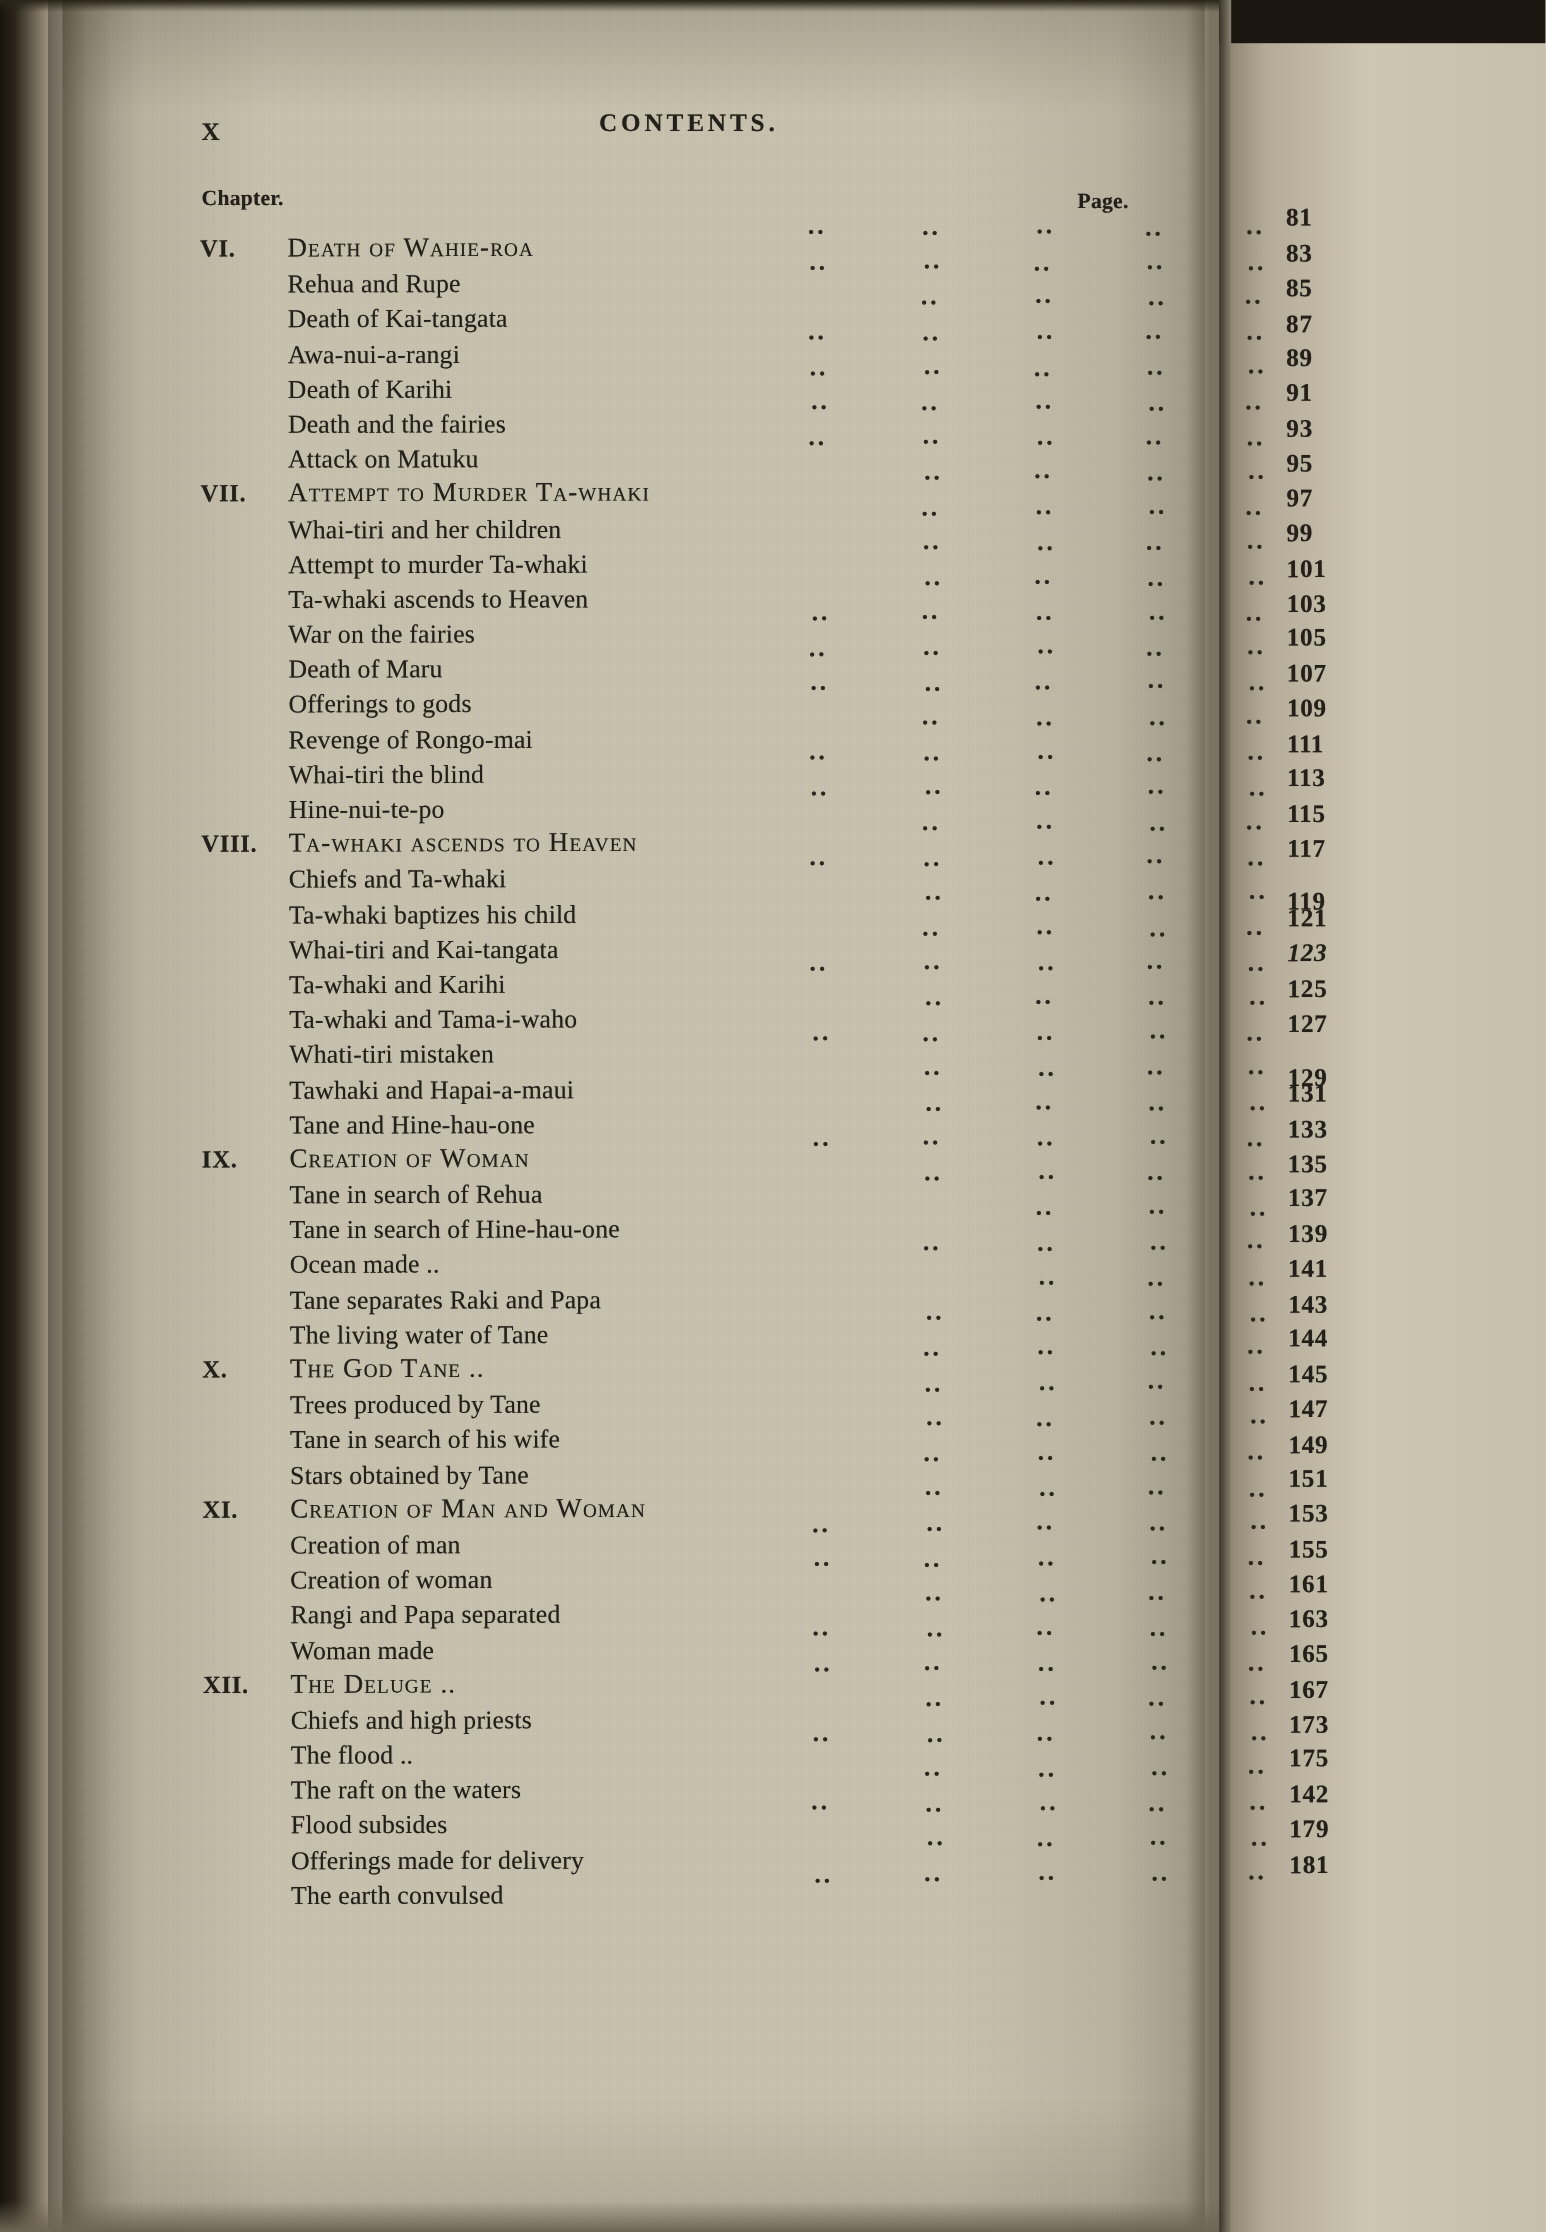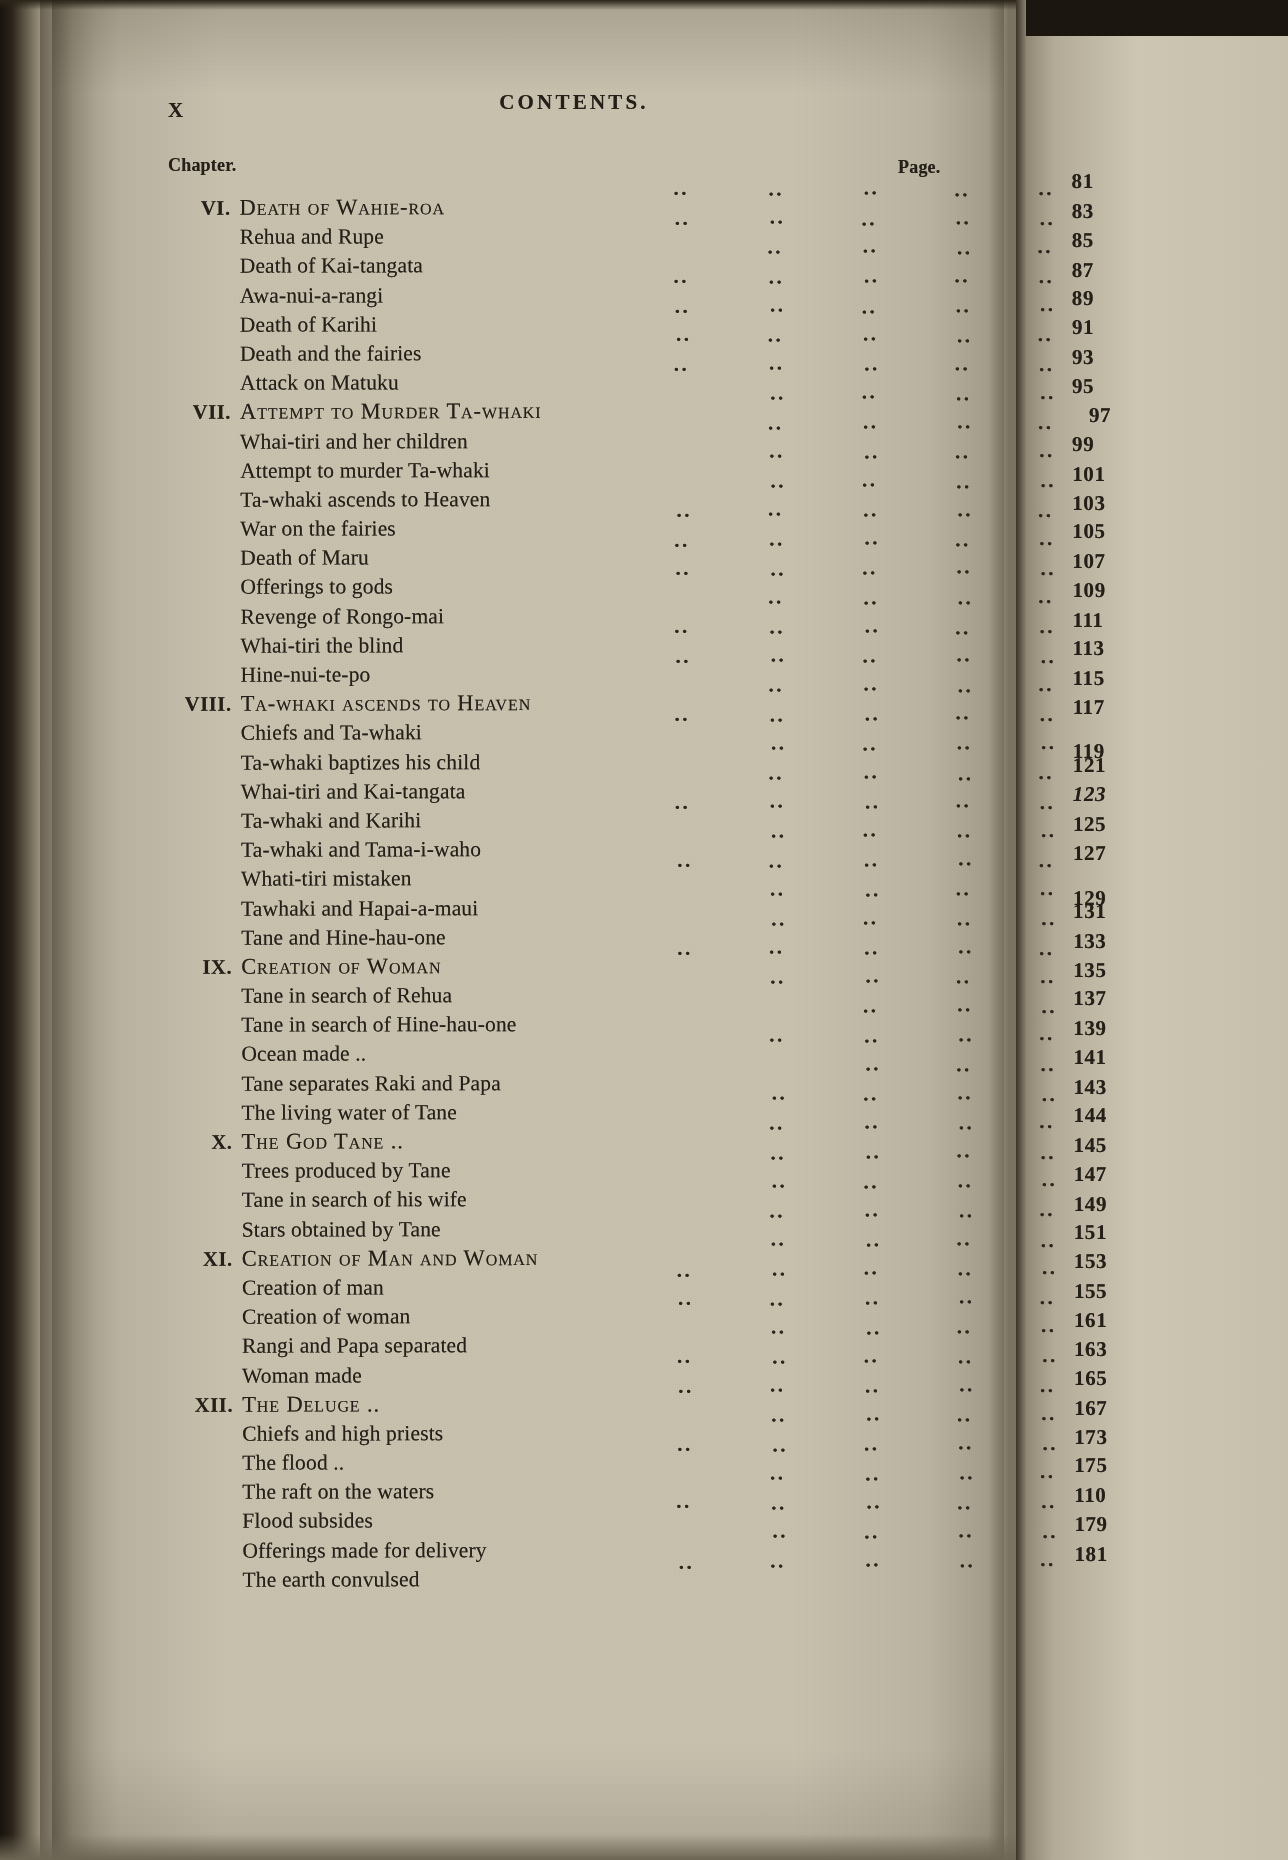--- a/index.html
+++ b/index.html
@@ -108,21 +108,21 @@
   .colhead .right{position:absolute;left:730px;top:2px;letter-spacing:.2px;}
 
   .toc{
     position:absolute;top:171px;left:168px;width:800px;
   }
   .row{
     position:relative;height:29.2px;
     display:flex;align-items:baseline;
   }
   .num{
-    width:64px;text-align:right;
+    width:64px;
     font-size:20.5px;font-weight:600;letter-spacing:.6px;
     font-variant:normal;
     margin-top:25px;
   }
   .title{
     margin-left:9px;
     font-size:21.5px;
     white-space:nowrap;
   }
   
@@ -272,21 +272,21 @@
         <span class="dots d5" style="top: 7.45px; margin-left: 1.2px;">..</span>
         <span class="page-no" style="top: 0.0499999px;">95</span>
       </div>
       <div class="row sub">
         <span class="num"></span>
         <span class="title">Whai-tiri and her children</span>
         <span class="dots d2" style="top: 8.8px; margin-left: -1.2px;">..</span>
         <span class="dots d3" style="top: 7.9px; margin-left: 0px;">..</span>
         <span class="dots d4" style="top: 7px; margin-left: 1.2px;">..</span>
         <span class="dots d5" style="top: 8.35px; margin-left: -1.2px;">..</span>
-        <span class="page-no" style="top: -1px; text-align: center;">97</span>
+        <span class="page-no" style="top: -1px;">97</span>
       </div>
       <div class="row sub">
         <span class="num"></span>
         <span class="title">Attempt to murder Ta-whaki</span>
         <span class="dots d2" style="top: 7.45px; margin-left: 0px;">..</span>
         <span class="dots d3" style="top: 8.8px; margin-left: 1.2px;">..</span>
         <span class="dots d4" style="top: 7.9px; margin-left: -1.2px;">..</span>
         <span class="dots d5" style="top: 7px; margin-left: 0px;">..</span>
         <span class="page-no" style="top: -0.65px;">99</span>
       </div>
@@ -618,21 +618,21 @@
         <span class="page-no" style="top: -1px;">175</span>
       </div>
       <div class="row sub">
         <span class="num"></span>
         <span class="title">Flood subsides</span>
         <span class="dots d1" style="top: 7px; margin-left: -1.2px;">..</span>
         <span class="dots d2" style="top: 8.35px; margin-left: 0px;">..</span>
         <span class="dots d3" style="top: 7.45px; margin-left: 1.2px;">..</span>
         <span class="dots d4" style="top: 8.8px; margin-left: -1.2px;">..</span>
         <span class="dots d5" style="top: 7.9px; margin-left: 0px;">..</span>
-        <span class="page-no" style="top: -0.65px;">110</span>
+        <span class="page-no" style="top: -0.65px;">142</span>
       </div>
       <div class="row sub">
         <span class="num"></span>
         <span class="title">Offerings made for delivery</span>
         <span class="dots d2" style="top: 7px; margin-left: 1.2px;">..</span>
         <span class="dots d3" style="top: 8.35px; margin-left: -1.2px;">..</span>
         <span class="dots d4" style="top: 7.45px; margin-left: 0px;">..</span>
         <span class="dots d5" style="top: 8.8px; margin-left: 1.2px;">..</span>
         <span class="page-no" style="top: -0.3px;">179</span>
       </div>

